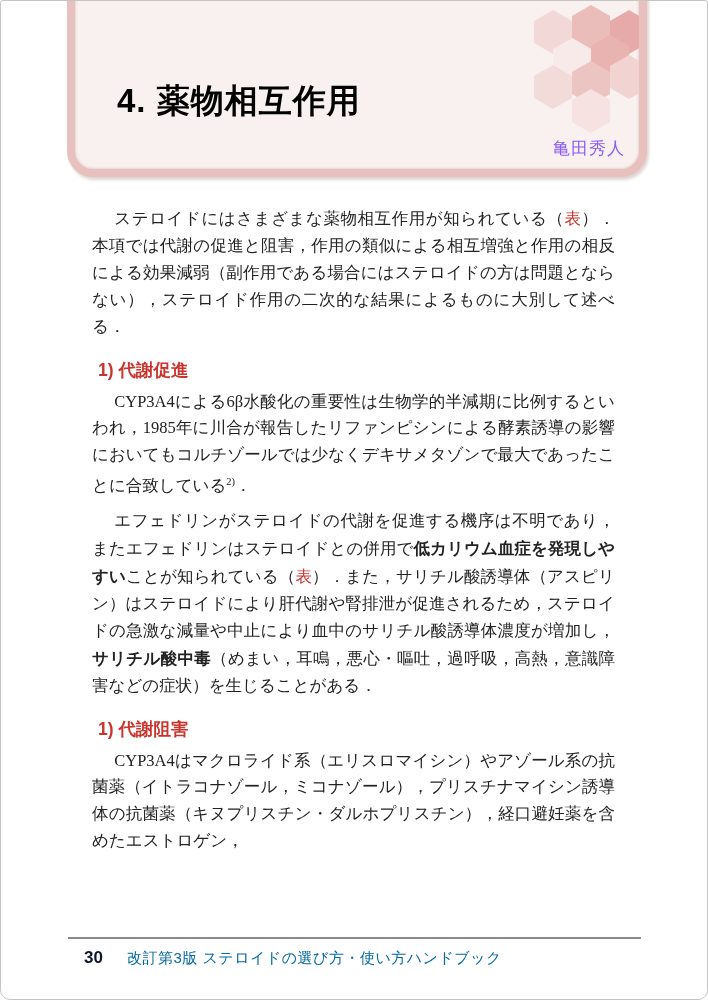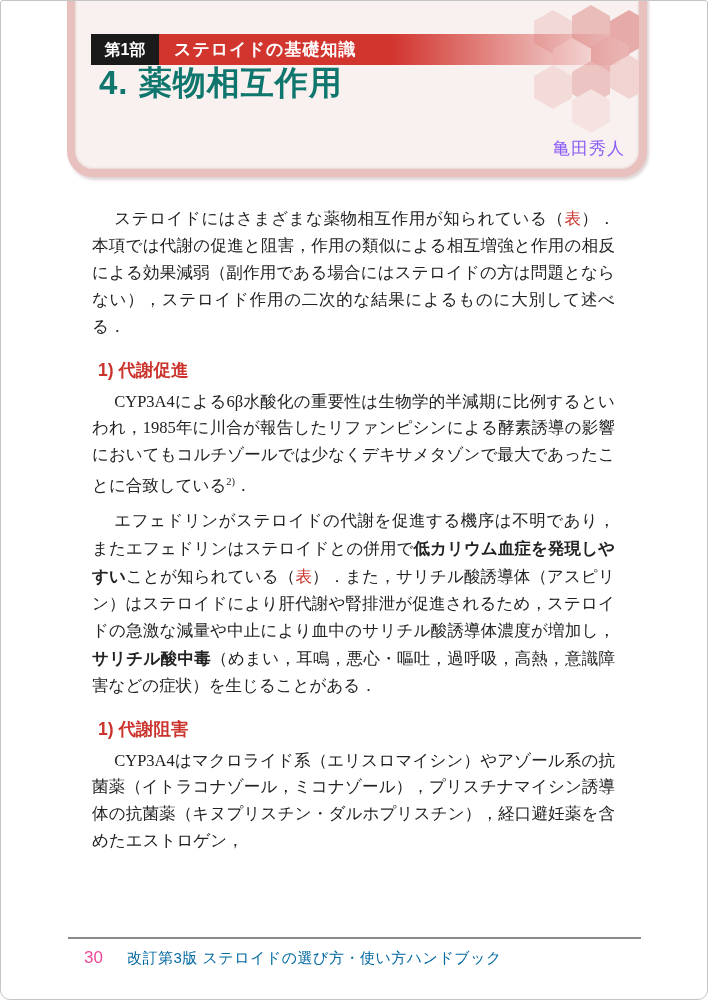--- a/index.html
+++ b/index.html
@@ -35,23 +35,23 @@
     background:#1a1a1a;color:#ffffff;
     width:68px;text-align:center;line-height:31px;
     font-size:16px;font-weight:700;
   }
   .part-title{
     width:462px;line-height:31px;padding-left:15px;box-sizing:border-box;
     color:#ffffff;font-size:17px;font-weight:700;letter-spacing:1px;
     background:linear-gradient(to right,#d2342e 0%,#d2342e 50%,rgba(210,52,46,0) 100%);
   }
   .chapter-title{
-    position:absolute;left:24px;top:82px;margin:0;
+    position:absolute;left:24px;top:82px;margin:18px;
     font-family:"Liberation Sans","DejaVu Sans",sans-serif;
-    font-size:33px;font-weight:700;color:#0f766e;letter-spacing:1px;
+    font-size:33px;font-weight:700;color:#000000;letter-spacing:1px;
   }
   .author{
     position:absolute;right:14px;top:158px;
     font-size:17px;color:#8b5cf6;letter-spacing:1px;
   }
   
   .content{position:absolute;left:83px;top:197px;width:539px;}
   .section-heading{
     margin:18px 0 5px 14px;line-height:22px;
     font-family:"Liberation Sans","DejaVu Sans",sans-serif;
@@ -65,44 +65,40 @@
   .run-b{font-family:"Liberation Sans","DejaVu Sans",sans-serif;font-weight:700;}
   .run-ref{color:#cb342c;}
   .run-sup{font-size:10.5px;vertical-align:6px;}
   
   .footer{position:absolute;left:67px;top:936px;width:573px;}
   .footer-rule{border-top:2px solid #8a8a8a;height:0;}
   .footer-text{
     margin-top:9px;padding-left:16px;display:flex;gap:24px;align-items:baseline;
     font-family:"Liberation Sans","DejaVu Sans",sans-serif;
   }
-  .page-number{font-size:17px;font-weight:400;color:#ec4899;}
+  .page-number{font-size:17px;font-weight:700;color:#0f172a;}
   .book-title{font-size:15px;color:#0369a1;letter-spacing:.5px;}
 </style>
 </head>
 <body>
 
 <div class="page">
 
   <div class="header-card">
     <div id="hexes">
         <div class="hex" style="left: 459px; top: 31px; background: rgb(242, 216, 215);"></div>
         <div class="hex" style="left: 497px; top: 26px; background: rgb(234, 188, 186);"></div>
         <div class="hex" style="left: 535px; top: 31px; background: rgb(230, 171, 169);"></div>
         <div class="hex" style="left: 478px; top: 59px; background: rgb(247, 234, 233);"></div>
         <div class="hex" style="left: 516px; top: 56px; background: rgb(233, 179, 177);"></div>
         <div class="hex" style="left: 459px; top: 86px; background: rgb(243, 219, 218);"></div>
         <div class="hex" style="left: 497px; top: 82px; background: rgb(236, 196, 194);"></div>
         <div class="hex" style="left: 535px; top: 76px; background: rgb(241, 211, 210);"></div>
         <div class="hex" style="left: 497px; top: 110px; background: rgb(245, 226, 225);"></div>
       </div>
-    <div class="band">
-      <span class="part-label">第1部</span>
-      <span class="part-title">ステロイドの基礎知識</span>
-    </div>
     <h1 class="chapter-title">4. 薬物相互作用</h1>
     <div class="author">亀田秀人</div>
   </div>
 
   <main class="content" id="sections">
       <p><span>ステロイドにはさまざまな薬物相互作用が知られている（</span><span class="run-ref">表</span><span>）．本項では代謝の促進と阻害，作用の類似による相互増強と作用の相反による効果減弱（副作用である場合にはステロイドの方は問題とならない），ステロイド作用の二次的な結果によるものに大別して述べる．</span></p>
       <h2 class="section-heading">1) 代謝促進</h2>
       <p><span>CYP3A4による6β水酸化の重要性は生物学的半減期に比例するといわれ，1985年に川合が報告したリファンピシンによる酵素誘導の影響においてもコルチゾールでは少なくデキサメタゾンで最大であったことに合致している</span><span class="run-sup">2)</span><span>．</span></p>
       <p><span>エフェドリンがステロイドの代謝を促進する機序は不明であり，またエフェドリンはステロイドとの併用で</span><span class="run-b">低カリウム血症を発現しやすい</span><span>ことが知られている（</span><span class="run-ref">表</span><span>）．また，サリチル酸誘導体（アスピリン）はステロイドにより肝代謝や腎排泄が促進されるため，ステロイドの急激な減量や中止により血中のサリチル酸誘導体濃度が増加し，</span><span class="run-b">サリチル酸中毒</span><span>（めまい，耳鳴，悪心・嘔吐，過呼吸，高熱，意識障害などの症状）を生じることがある．</span></p>
       <h2 class="section-heading">1) 代謝阻害</h2>

